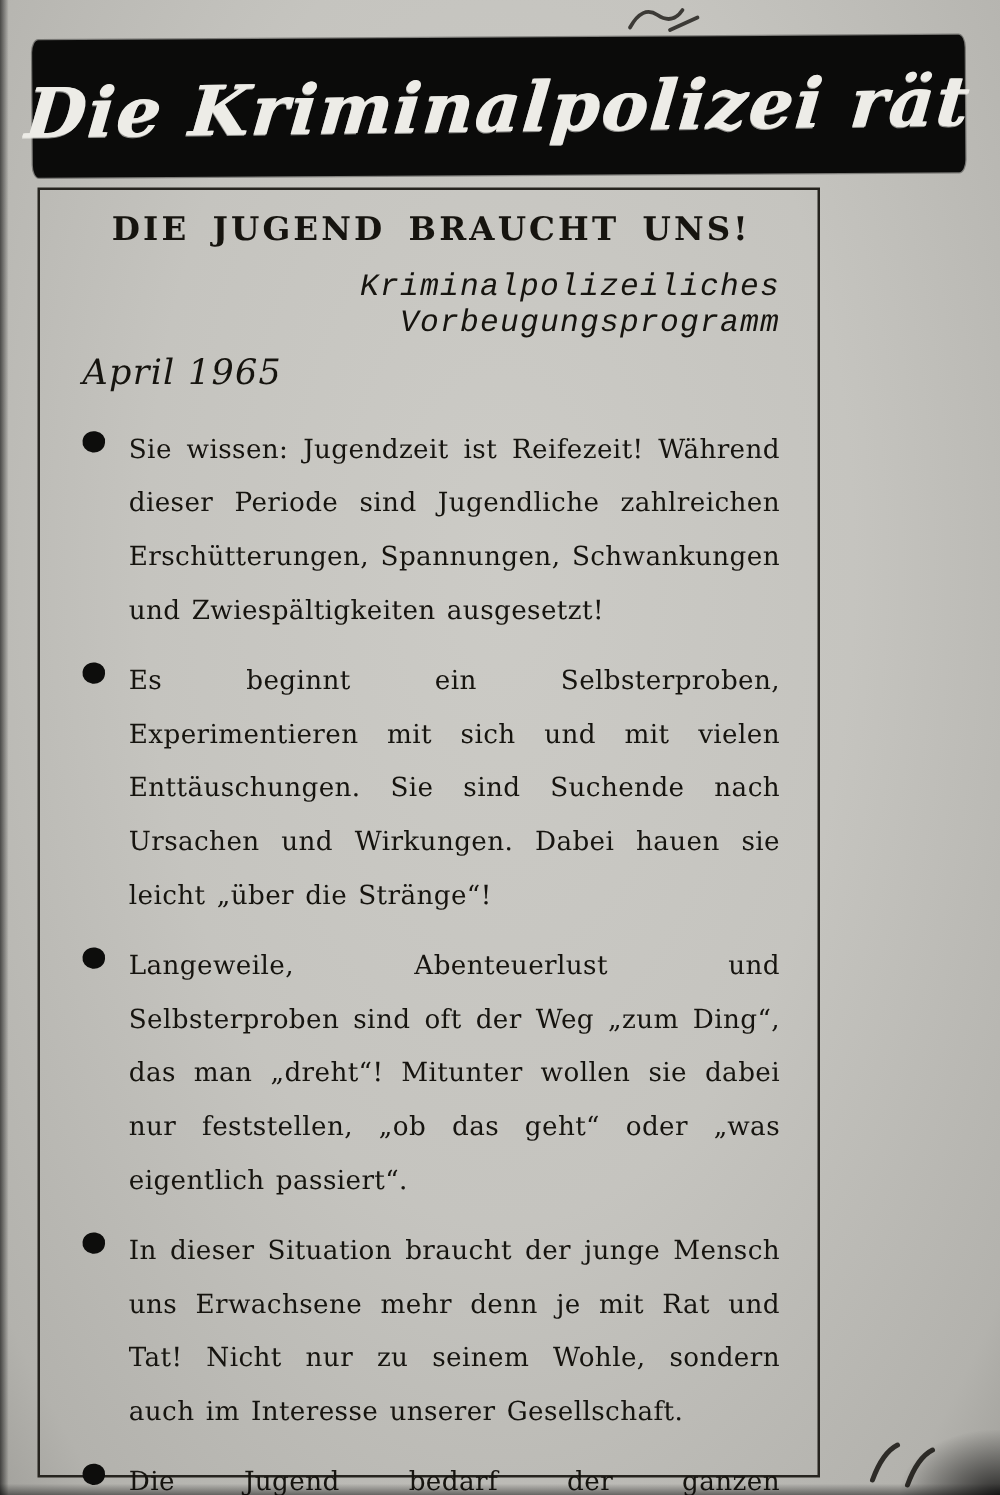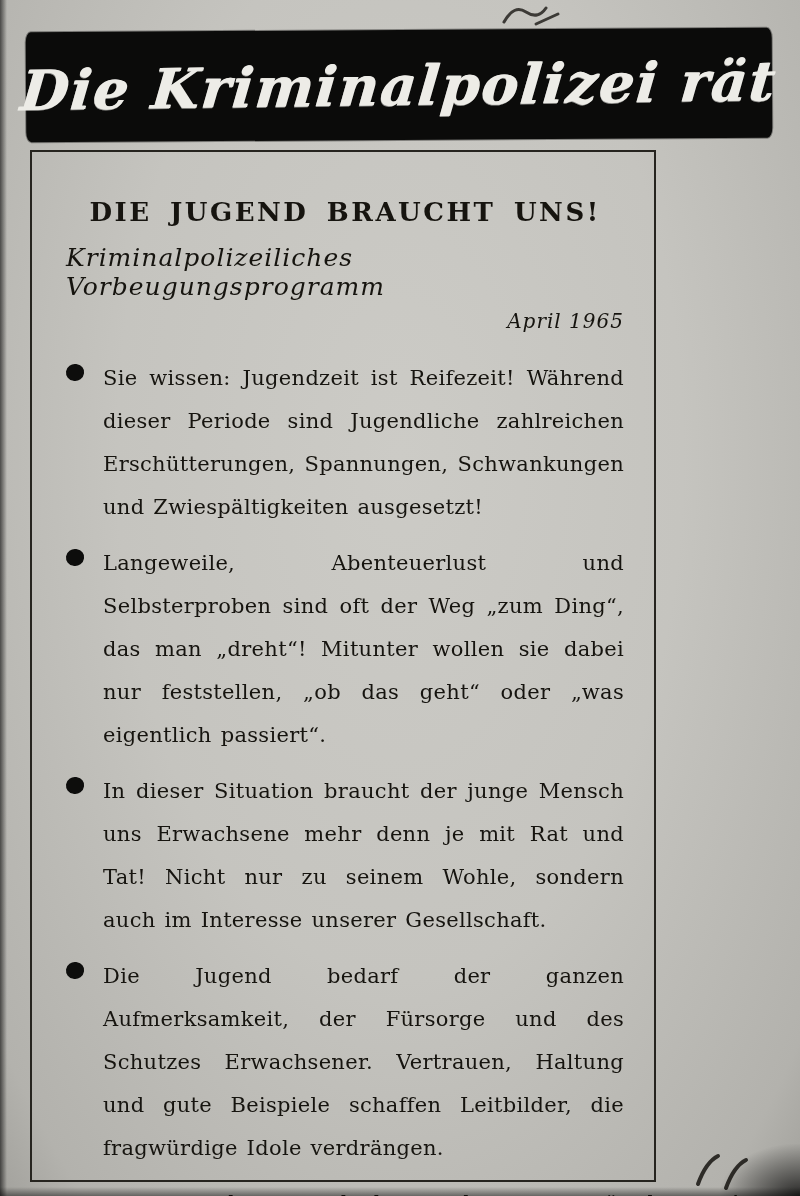--- a/index.html
+++ b/index.html
@@ -66,42 +66,43 @@
   }
 
   .frame {
     position: absolute;
     left: 30px;
     top: 150px;
     width: 626px;
     height: 1032px;
     border: 2px solid #26241f;
     box-sizing: border-box;
-    padding: 37px 30px 0 34px;
+    padding: 9px 30px 0 34px;
   }
 
   .heading {
     margin: 8px 0 16px 0;
     text-align: center;
     font-size: 26px;
     font-weight: bold;
     letter-spacing: 2.5px;
     word-spacing: 7px;
   }
   .subtitle {
-    text-align: left;
+    text-align: right;
     font-style: italic;
     font-size: 25px;
     letter-spacing: 1px;
     margin: 0 0 8px 0;
+    font-family: Liberation Mono, monospace;
   }
   .date-line {
-    text-align: right;
+    text-align: left;
     font-style: italic;
-    font-size: 20px;
+    font-size: 28px;
     letter-spacing: 1px;
     margin: 0 0 24px 0;
   }
 
   .bullet {
     position: relative;
     padding-left: 37px;
     margin: 0 0 13px 0;
     font-size: 21px;
     line-height: 43px;
@@ -171,20 +172,24 @@
 
     <div class="date-line">April 1965</div>
 
     <div class="bullets">
 
       <div class="bullet">
         <span class="dot"></span>
         <span>Sie wissen: Jugendzeit ist Reifezeit! Während dieser Periode sind Jugendliche zahlreichen Erschütterungen, Spannungen, Schwankungen und Zwiespältigkeiten ausgesetzt!</span>
       </div>
 
+      <div class="bullet">
+        <span class="dot"></span>
+        <span>Es beginnt ein Selbsterproben, Experimentieren mit sich und mit vielen Enttäuschungen. Sie sind Suchende nach Ursachen und Wirkungen. Dabei hauen sie leicht „über die Stränge“!</span>
+      </div>
 
       <div class="bullet">
         <span class="dot"></span>
         <span>Langeweile, Abenteuerlust und Selbsterproben sind oft der Weg „zum Ding“, das man „dreht“! Mitunter wollen sie dabei nur feststellen, „ob das geht“ oder „was eigentlich passiert“.</span>
       </div>
 
       <div class="bullet">
         <span class="dot"></span>
         <span>In dieser Situation braucht der junge Mensch uns Erwachsene mehr denn je mit Rat und Tat! Nicht nur zu seinem Wohle, sondern auch im Interesse unserer Gesellschaft.</span>
       </div>

